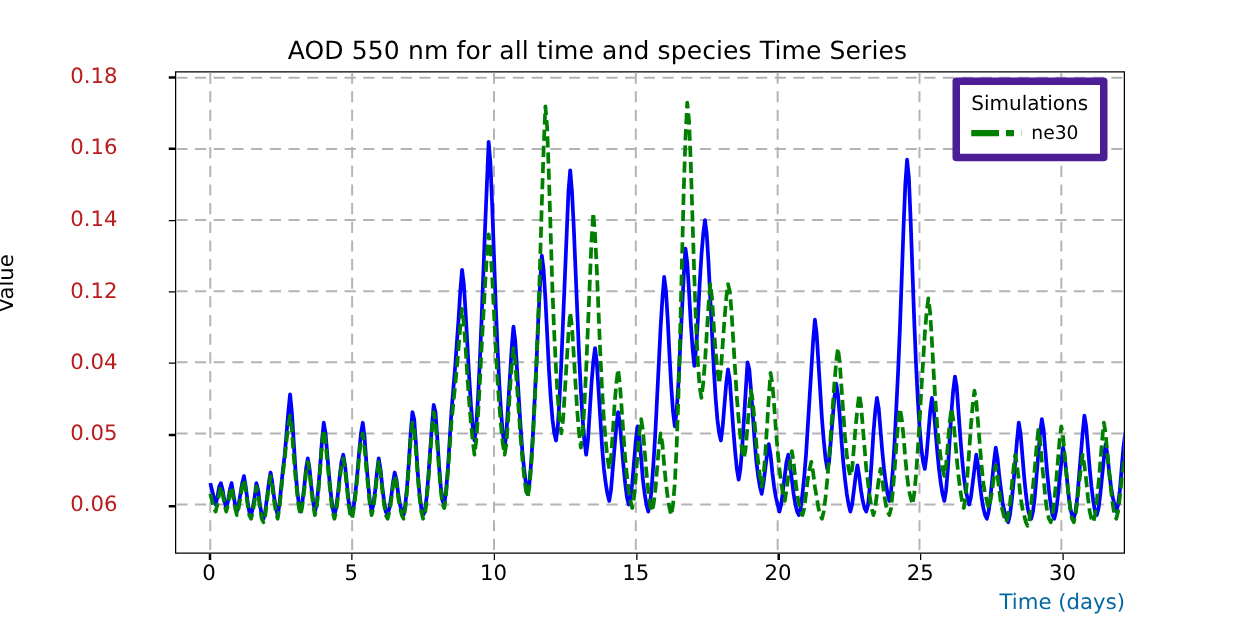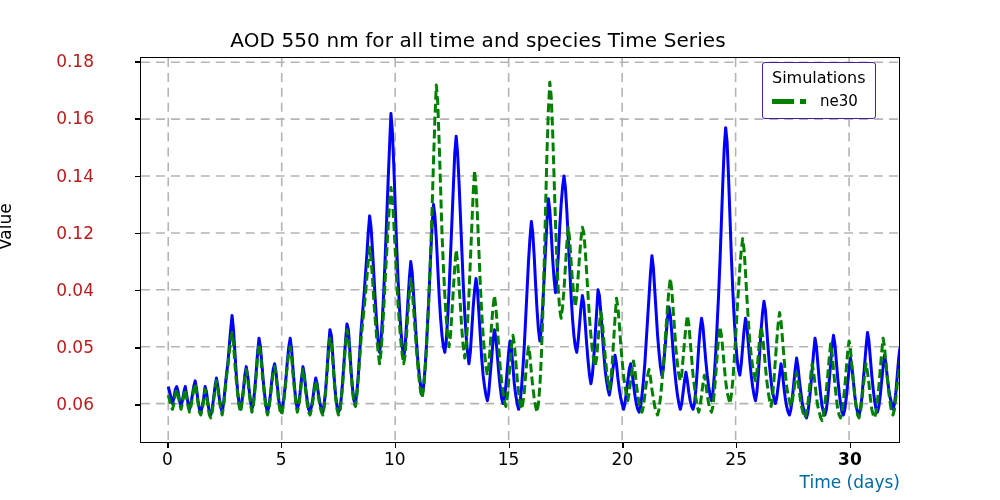--- a/index.html
+++ b/index.html
@@ -20,21 +20,21 @@
   .xtick-label{position:absolute;top:449px;transform:translateX(-50%);
                font-size:17px;color:#000;}
   .xtick-mark{position:absolute;top:443px;width:1.3px;height:5px;background:#000;}
 
   #xlabel{position:absolute;left:140px;top:472px;width:760px;text-align:right;
           font-size:17px;color:#0369a1;}
   #ylabel{position:absolute;left:-5px;top:250px;font-size:17px;color:#000;
           transform:rotate(-90deg);transform-origin:left top;white-space:nowrap;}
 
   #legend{position:absolute;left:762px;top:62px;background:#fff;
-          border:1px solid #4c1d95;border-radius:3px;padding:5px 9px 6px 9px;}
+          border:6px solid #4c1d95;border-radius:3px;padding:5px 9px 6px 9px;}
   #legend-title{font-size:16px;color:#000;text-align:center;margin-bottom:3px;}
   .legend-row{display:flex;align-items:center;height:22px;}
   .legend-swatch{width:40px;height:5px;margin-right:8px;flex:none;}
   .legend-label{font-size:15px;color:#000;}
 </style>
 </head>
 <body>
 
 <div id="figure">
 
@@ -63,21 +63,21 @@
       <div class="xtick-label" style="left: 281.078px;">5</div>
       <div class="xtick-mark" style="left: 281.078px;"></div>
       <div class="xtick-label" style="left: 394.85px;">10</div>
       <div class="xtick-mark" style="left: 394.85px;"></div>
       <div class="xtick-label" style="left: 508.623px;">15</div>
       <div class="xtick-mark" style="left: 508.623px;"></div>
       <div class="xtick-label" style="left: 622.395px;">20</div>
       <div class="xtick-mark" style="left: 622.395px;"></div>
       <div class="xtick-label" style="left: 736.168px;">25</div>
       <div class="xtick-mark" style="left: 736.168px;"></div>
-      <div class="xtick-label" style="left: 849.94px; font-weight: bold;">30</div>
+      <div class="xtick-label" style="left: 849.94px;">30</div>
       <div class="xtick-mark" style="left: 849.94px;"></div>
     </div>
 
   <div id="axes">
     <svg id="grid-layer" viewBox="0 0 760 386" preserveAspectRatio="none">
         <line x1="0" x2="760" y1="347.4" y2="347.4" stroke="#b4b4b4" stroke-width="1.6" stroke-dasharray="9,6"></line>
         <line x1="0" x2="760" y1="290.2148148148148" y2="290.2148148148148" stroke="#b4b4b4" stroke-width="1.6" stroke-dasharray="9,6"></line>
         <line x1="0" x2="760" y1="233.02962962962962" y2="233.02962962962962" stroke="#b4b4b4" stroke-width="1.6" stroke-dasharray="9,6"></line>
         <line x1="0" x2="760" y1="175.84444444444446" y2="175.84444444444446" stroke="#b4b4b4" stroke-width="1.6" stroke-dasharray="9,6"></line>
         <line x1="0" x2="760" y1="118.65925925925922" y2="118.65925925925922" stroke="#b4b4b4" stroke-width="1.6" stroke-dasharray="9,6"></line>

